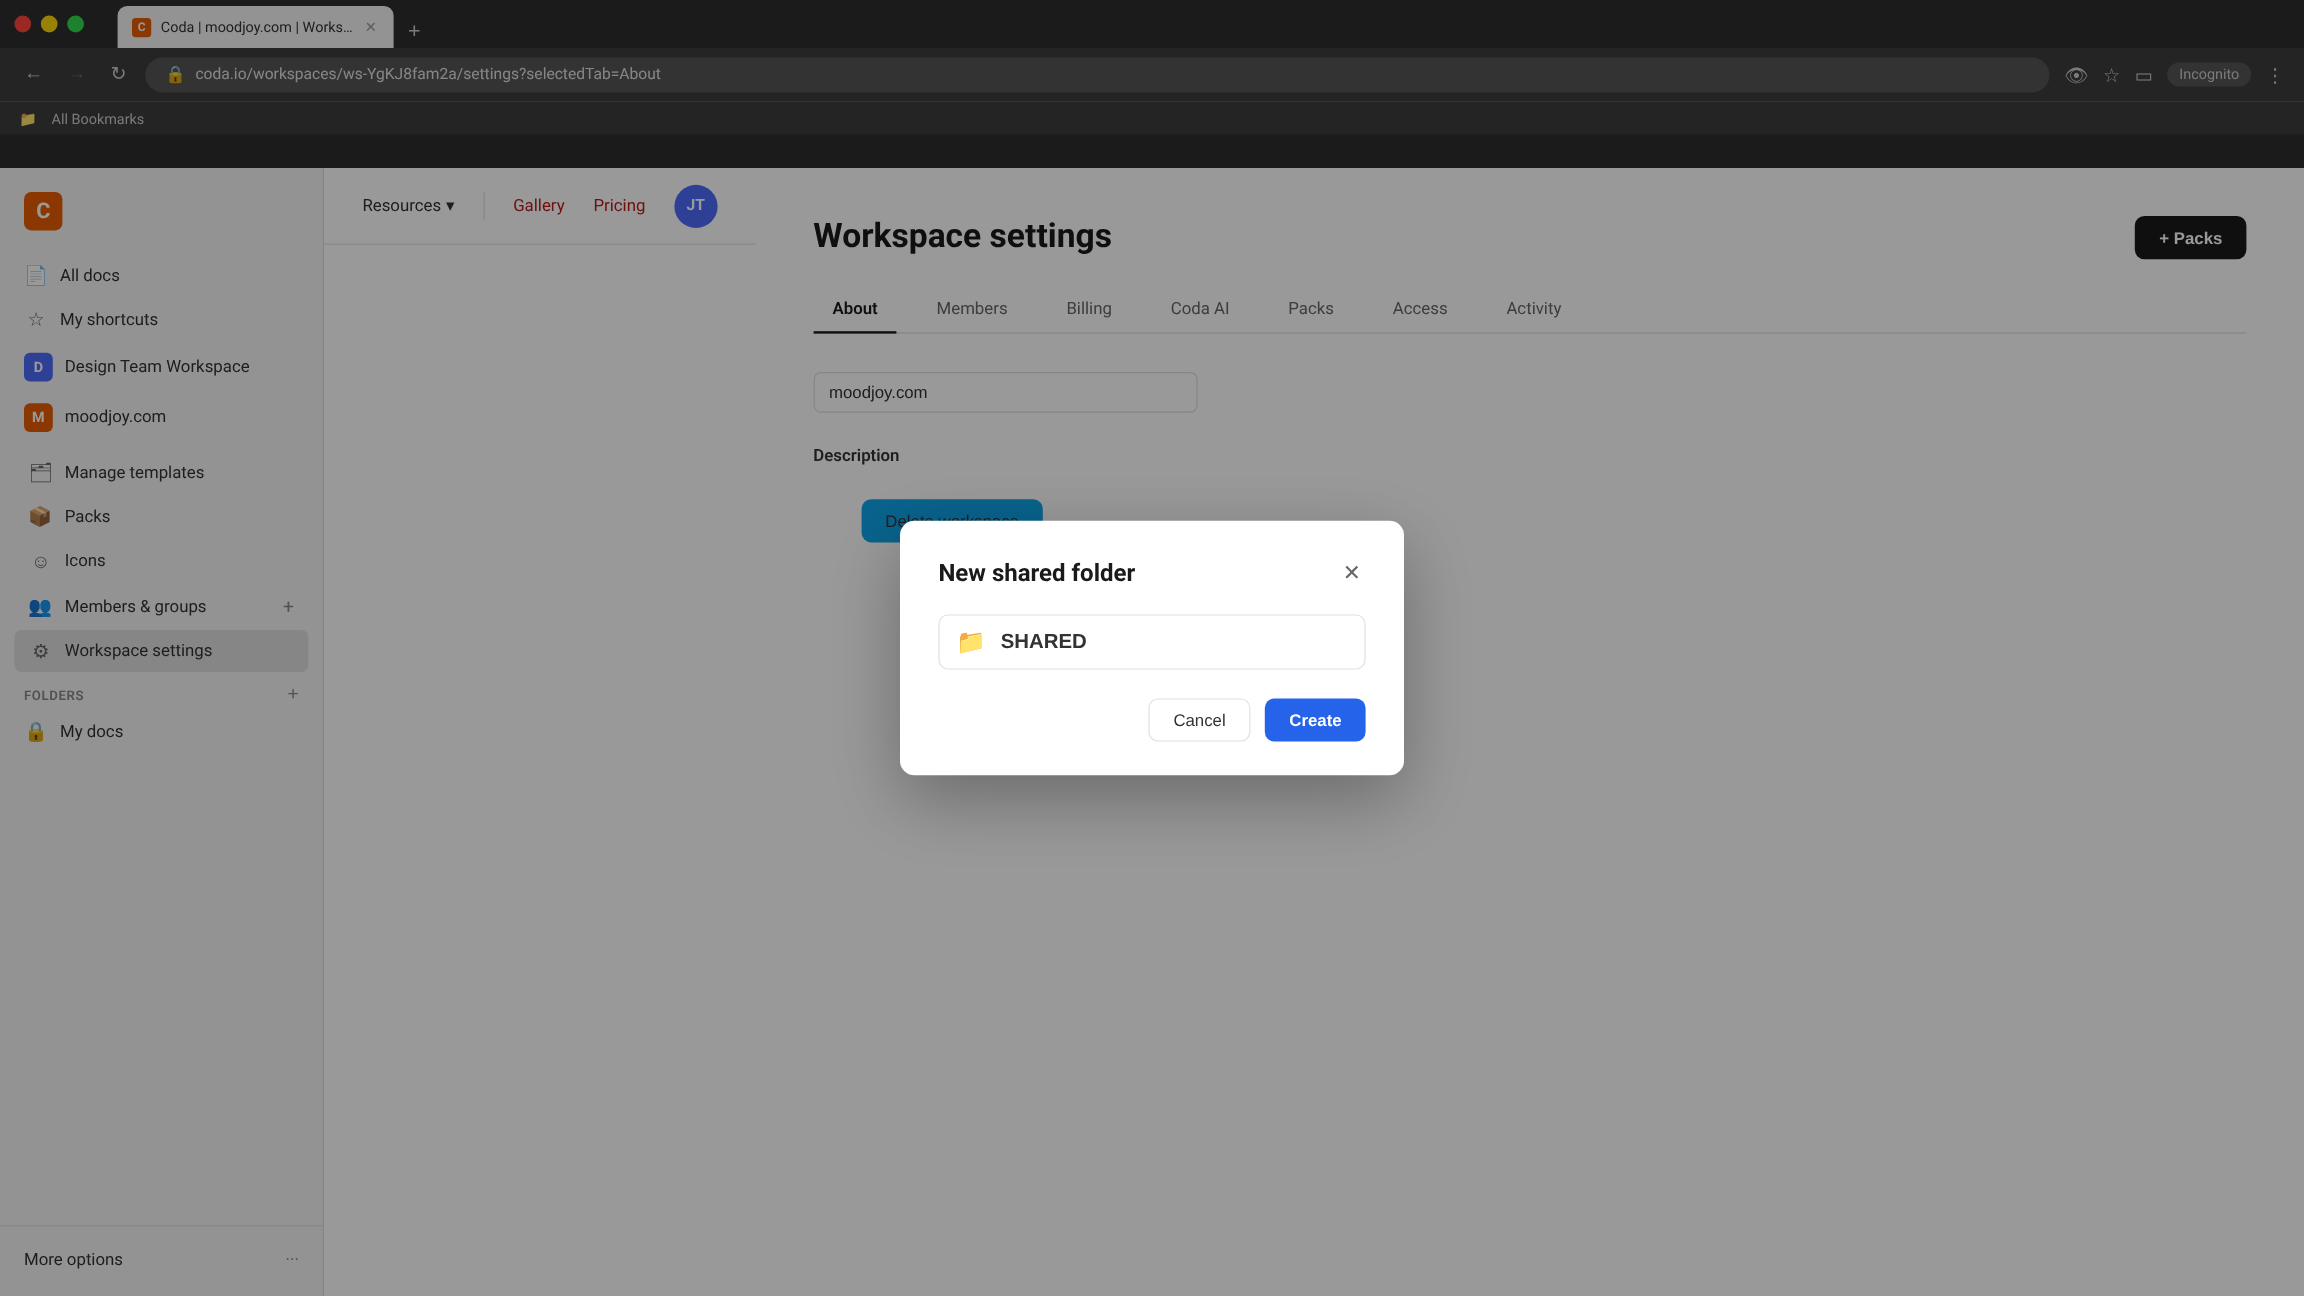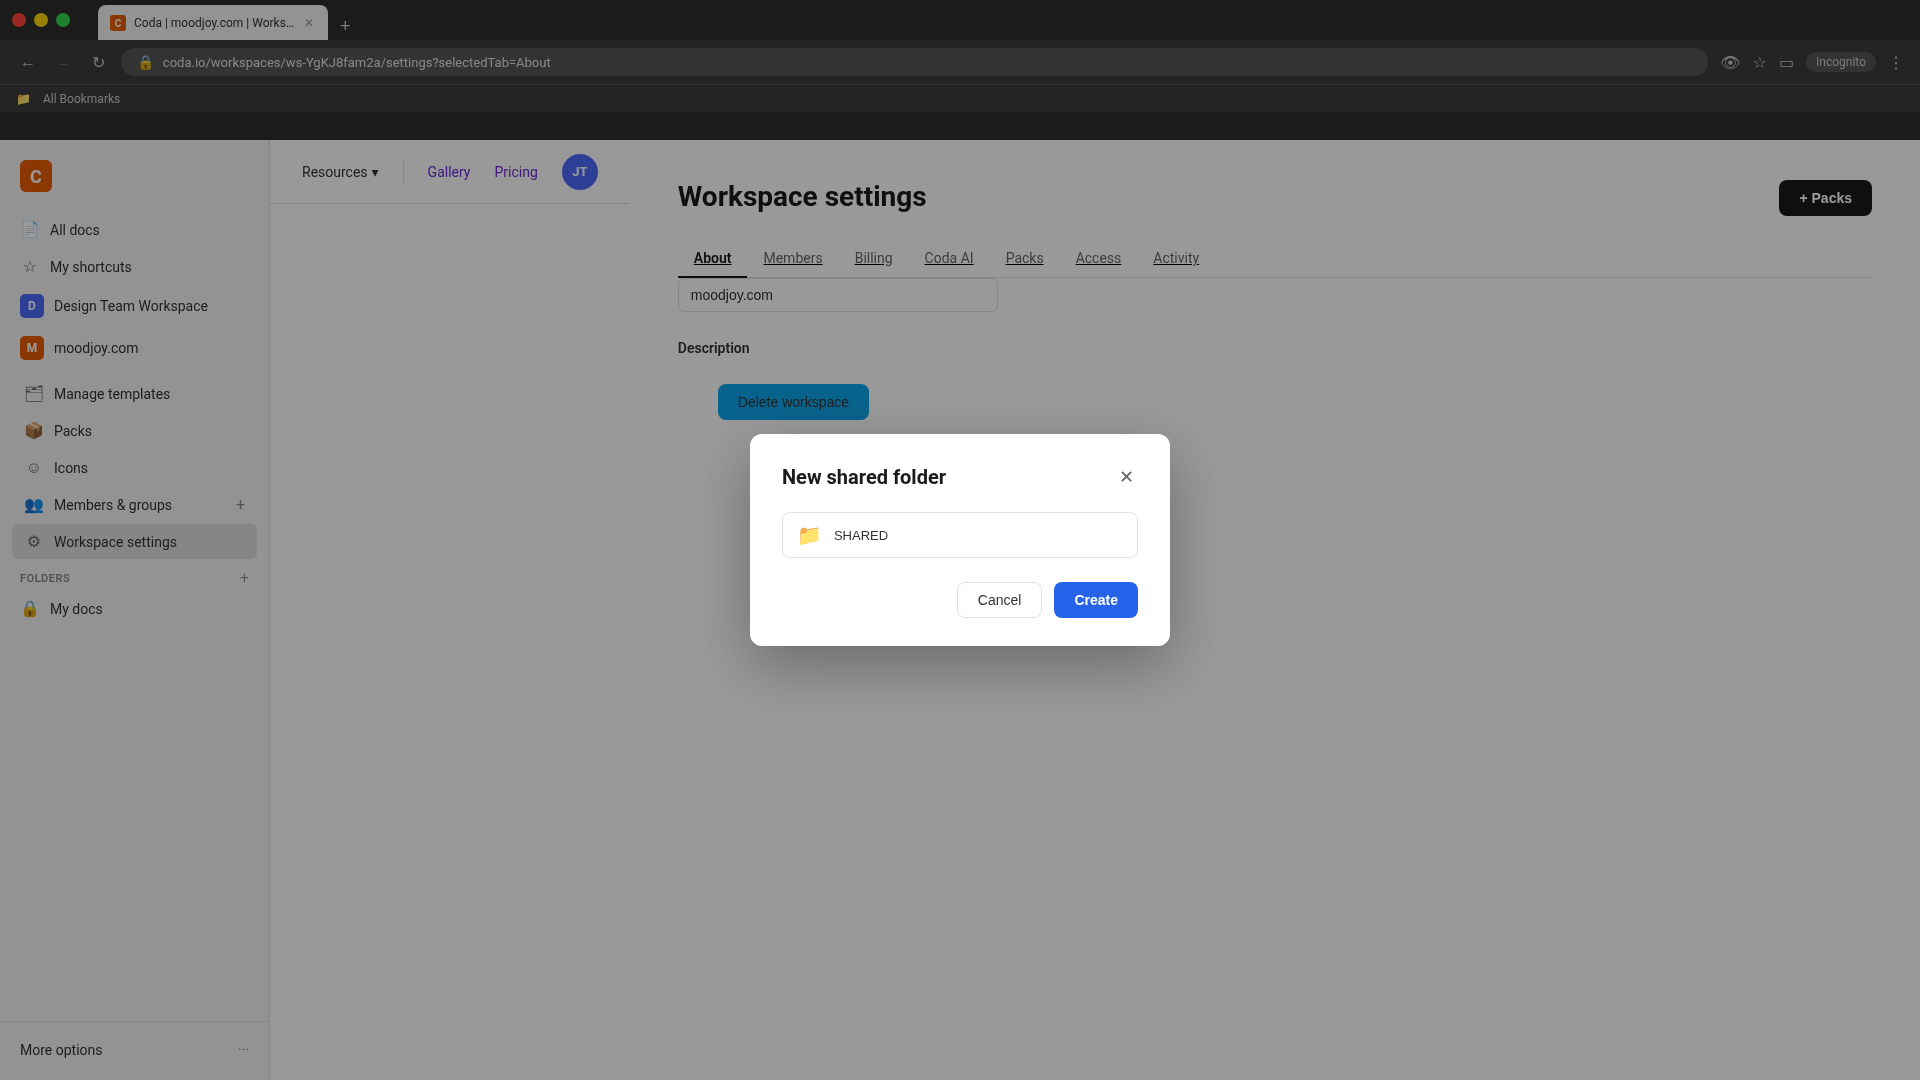--- a/index.html
+++ b/index.html
@@ -265,21 +265,21 @@
       background: #fff;
       border-bottom: 1px solid #e0e0e0;
       display: flex;
       align-items: center;
       justify-content: flex-end;
       padding: 0 32px;
       gap: 24px;
     }
     .top-nav-link {
       font-size: 14px;
-      color: #6d28d9;
+      color: #b91c1c;
       cursor: pointer;
       text-decoration: none;
     }
     .top-nav-resources {
       display: flex;
       align-items: center;
       gap: 4px;
       font-size: 14px;
       color: #333;
       cursor: pointer;
@@ -327,23 +327,23 @@
       padding: 10px 20px;
       font-size: 14px;
       font-weight: 600;
       cursor: pointer;
       display: flex;
       align-items: center;
       gap: 6px;
     }
     .settings-tabs {
       display: flex;
-      gap: 0;
+      gap: 17px;
       border-bottom: 1px solid #e0e0e0;
-      text-decoration: underline;
+      margin-bottom: 32px;
     }
     .settings-tab {
       padding: 10px 16px;
       font-size: 14px;
       color: #666;
       cursor: pointer;
       border-bottom: 2px solid transparent;
       margin-bottom: -1px;
     }
     .settings-tab.active {
@@ -426,24 +426,24 @@
       padding: 10px 14px;
       margin-bottom: 24px;
     }
     .folder-icon {
       font-size: 20px;
       color: #666;
     }
     .modal-folder-input {
       border: none;
       outline: none;
-      font-size: 13px;
+      font-size: 17px;
       color: #333;
       flex: 1;
-      font-weight: 400;
+      font-weight: 700;
     }
     .modal-actions {
       display: flex;
       justify-content: flex-end;
       gap: 12px;
     }
     .cancel-btn {
       background: none;
       border: 1px solid #e0e0e0;
       border-radius: 8px;

